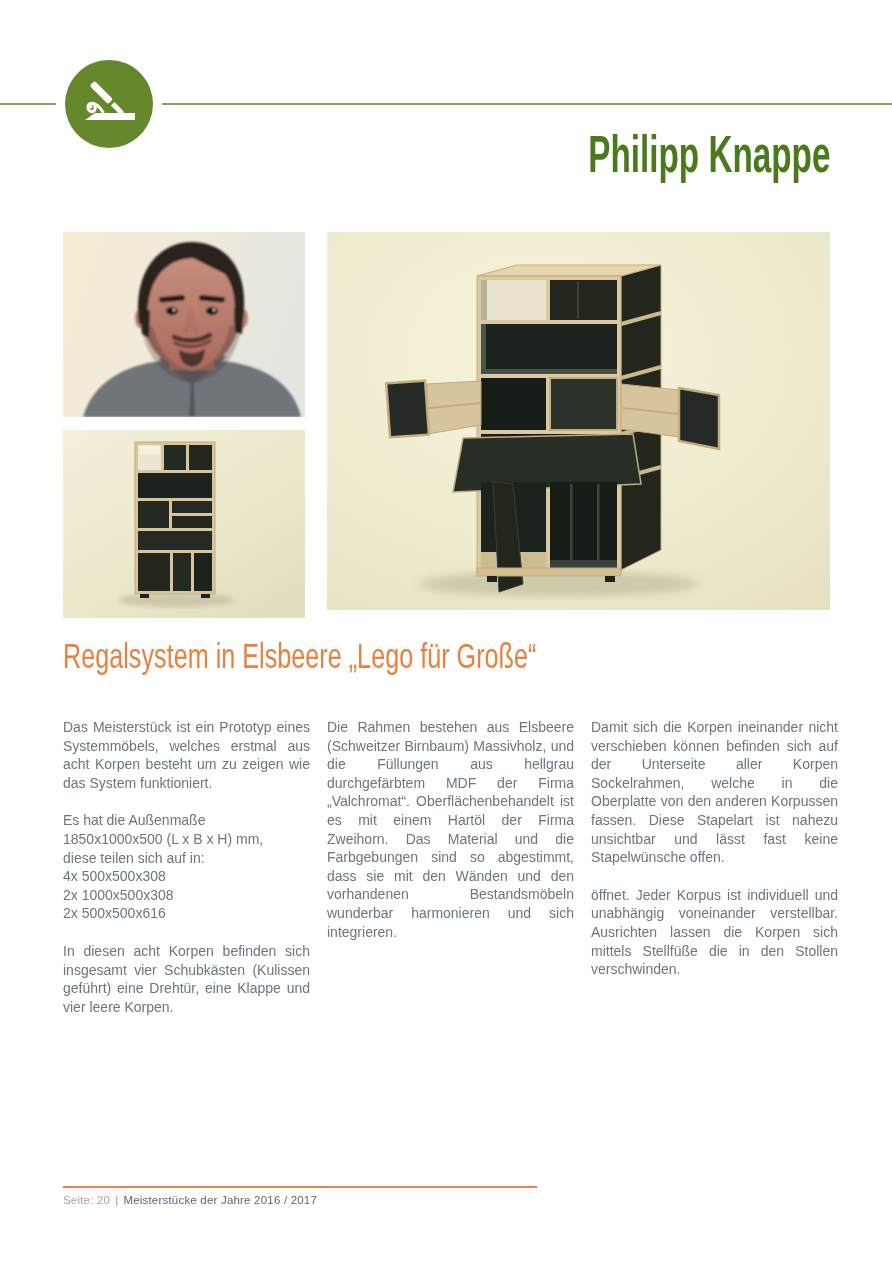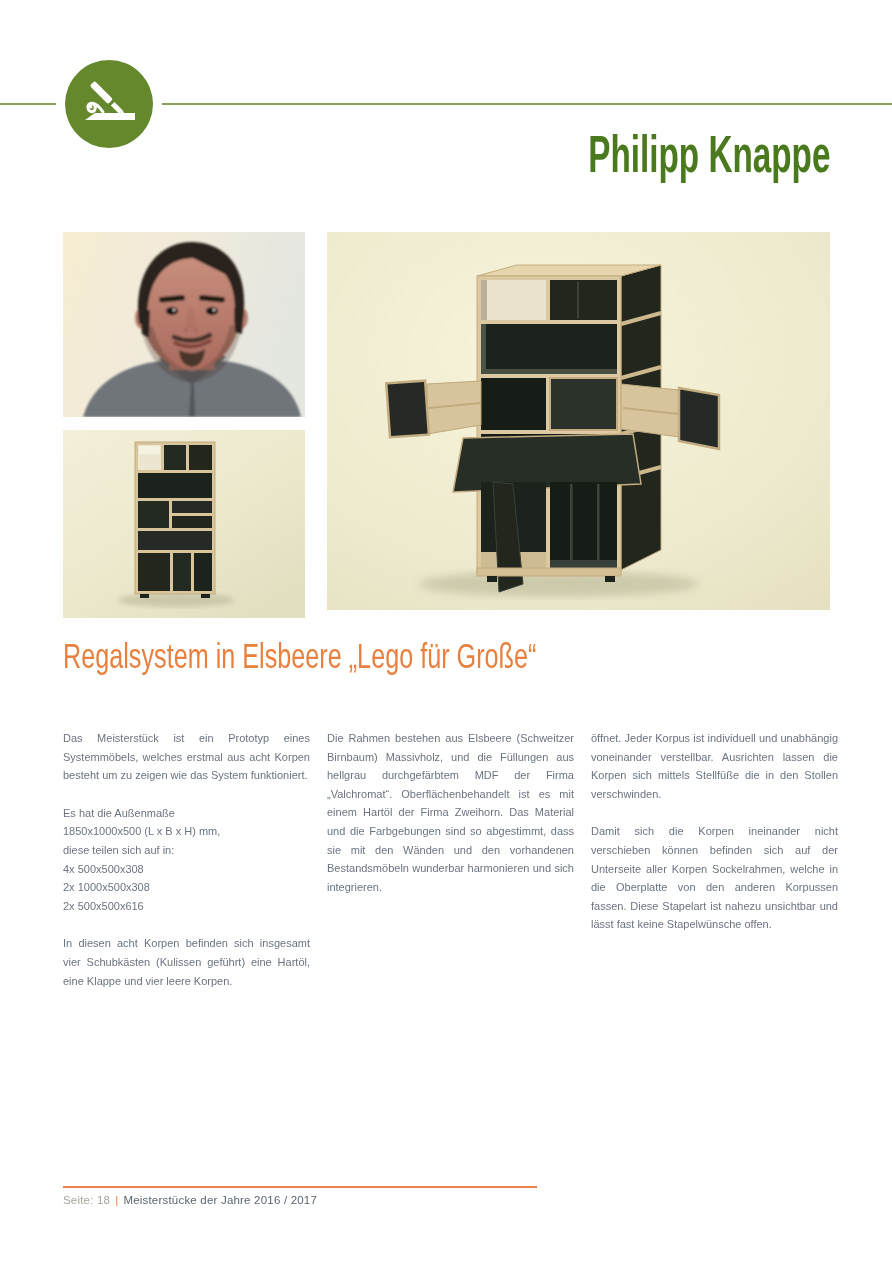--- a/index.html
+++ b/index.html
@@ -33,21 +33,21 @@
   
   .heading{
     position:absolute;left:63px;top:636px;
     font-size:35px;color:#e8813f;line-height:1.15;font-weight:normal;
     transform:scaleX(.72);transform-origin:0 50%;white-space:nowrap;margin:0;
   }
   .cols{
     position:absolute;left:63px;top:718px;width:775px;
     display:flex;gap:17px;
   }
-  .col{width:247px;font-size:11px;line-height:18.6px;color:#6b7480;text-align:justify;margin-top:11px;}
+  .col{width:247px;font-size:14px;line-height:18.6px;color:#6b7480;text-align:justify;}
   .col p{margin:0 0 19px;white-space:pre-line;}
 
   
   .footer-rule{position:absolute;left:63px;top:1186px;width:474px;height:2px;background:#e8824a;}
   .footer{position:absolute;left:63px;top:1194px;font-size:11.5px;color:#a9a39b;letter-spacing:.2px;}
   .footer .sep{color:#e8824a;margin:0 5px;}
   .footer .strong{color:#5b6570;font-weight:normal;}
 </style>
 </head>
 <body>
@@ -251,29 +251,29 @@
 
   <div class="cols">
     <div class="col">
       <p>Das Meisterstück ist ein Prototyp eines Systemmöbels, welches erstmal aus acht Korpen besteht um zu zeigen wie das System funktioniert.</p>
       <p>Es hat die Außenmaße
 1850x1000x500 (L x B x H) mm,
 diese teilen sich auf in:
 4x 500x500x308
 2x 1000x500x308
 2x 500x500x616</p>
-      <p>In diesen acht Korpen befinden sich insgesamt vier Schubkästen (Kulissen geführt) eine Hartöl, eine Klappe und vier leere Korpen.</p>
+      <p>In diesen acht Korpen befinden sich insgesamt vier Schubkästen (Kulissen geführt) eine Drehtür, eine Klappe und vier leere Korpen.</p>
     </div>
     <div class="col">
       <p>Die Rahmen bestehen aus Elsbeere (Schweitzer Birnbaum) Massivholz, und die Füllungen aus hellgrau durchgefärbtem MDF der Firma „Valchromat“. Oberflächenbehandelt ist es mit einem Hartöl der Firma Zweihorn. Das Material und die Farbgebungen sind so abgestimmt, dass sie mit den Wänden und den vorhandenen Bestandsmöbeln wunderbar harmonieren und sich integrieren.</p>
     </div>
     <div class="col">
+      <p>Damit sich die Korpen ineinander nicht verschieben können befinden sich auf der Unterseite aller Korpen Sockelrahmen, welche in die Oberplatte von den anderen Korpussen fassen. Diese Stapelart ist nahezu unsichtbar und lässt fast keine Stapelwünsche offen.</p>
       <p>öffnet. Jeder Korpus ist individuell und unabhängig voneinander verstellbar. Ausrichten lassen die Korpen sich mittels Stellfüße die in den Stollen verschwinden.</p>
-      <p>Damit sich die Korpen ineinander nicht verschieben können befinden sich auf der Unterseite aller Korpen Sockelrahmen, welche in die Oberplatte von den anderen Korpussen fassen. Diese Stapelart ist nahezu unsichtbar und lässt fast keine Stapelwünsche offen.</p>
     </div>
   </div>
 
   <div class="footer-rule"></div>
   <div class="footer">
-    <span>Seite: 18</span><span class="sep">|</span><span class="strong">Meisterstücke der Jahre 2016 / 2017</span>
+    <span>Seite: 20</span><span class="sep">|</span><span class="strong">Meisterstücke der Jahre 2016 / 2017</span>
   </div>
 
 </div>
 
 </body></html>

